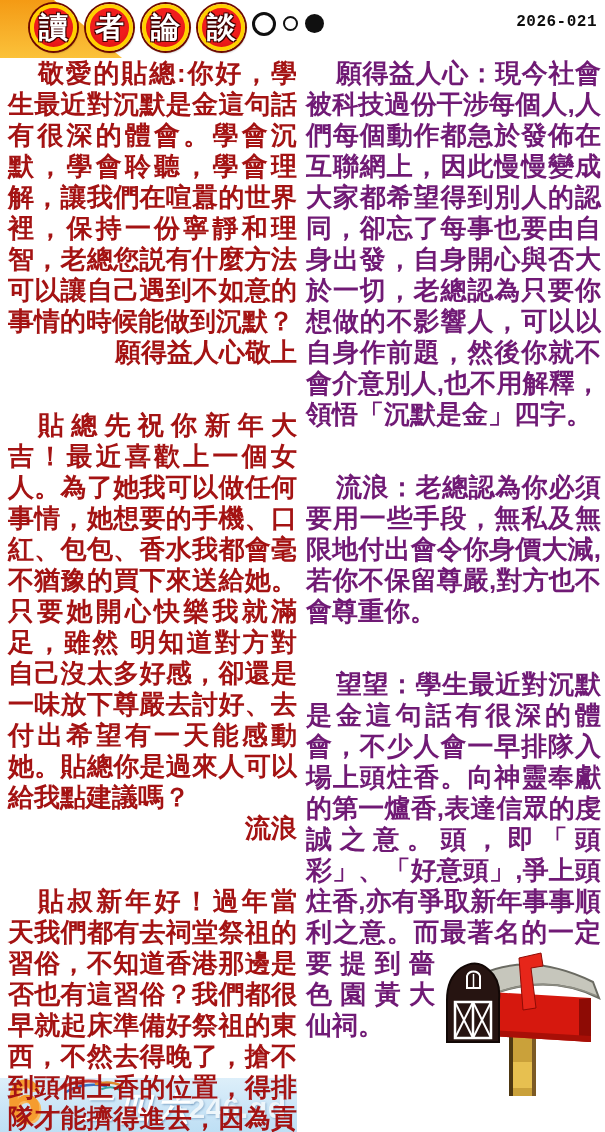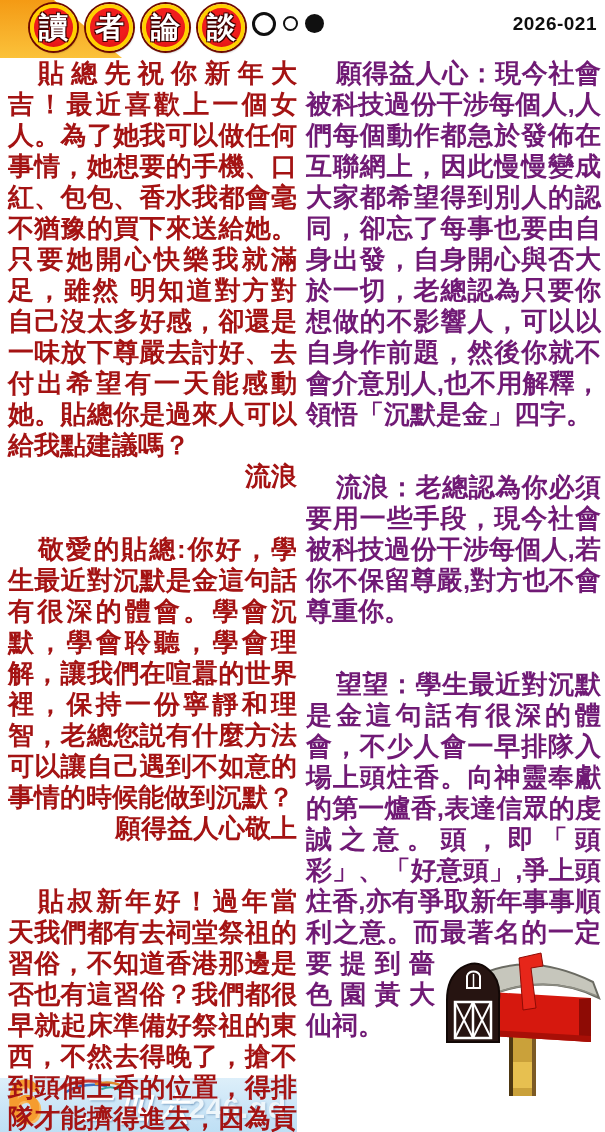--- a/index.html
+++ b/index.html
@@ -45,23 +45,23 @@
     font-weight: bold;
     line-height: 1;
     text-shadow: 1px 1px 0 #3c0000, -1px -1px 0 #3c0000, 1px -1px 0 #3c0000, -1px 1px 0 #3c0000;
   }
   .dot { position: absolute; border-radius: 50%; }
   .dot-big    { left: 252px; top: 12px; width: 24px; height: 24px; background: #fff; border: 3px solid #101010; }
   .dot-small  { left: 283px; top: 16px; width: 15px; height: 15px; background: #fff; border: 2px solid #101010; }
   .dot-filled { left: 305px; top: 14px; width: 19px; height: 19px; background: #101010; }
   .issue-number {
     position: absolute; top: 13px; right: 8px;
-    font-family: Liberation Sans, sans-serif;
-    font-weight: bold;
-    font-size: 19px;
+    font-family: Liberation Mono, monospace;
+    font-weight: bold;
+    font-size: 16px;
     color: #0e0e0e;
     letter-spacing: 0.5px;
   }
 
   
   .col {
     position: absolute;
     top: 58px;
     font-weight: bold;
     font-size: 26px;
@@ -134,39 +134,39 @@
       <span class="title-circle">談</span>
     </div>
     <span class="dot dot-big"></span>
     <span class="dot dot-small"></span>
     <span class="dot dot-filled"></span>
     <span class="issue-number">2026-021</span>
   </div>
 
   <div class="col col-left">
     <div class="letter">
+      <p>敬愛的貼總:你好，學生最近對沉默是金這句話有很深的體會。學會沉默，學會聆聽，學會理解，讓我們在喧囂的世界裡，保持一份寧靜和理智，老總您説有什麼方法可以讓自己遇到不如意的事情的時候能做到沉默？</p>
+      <div class="sig">願得益人心敬上</div>
+    </div>
+    <div class="letter">
       <p>貼總先祝你新年大吉！最近喜歡上一個女人。為了她我可以做任何事情，她想要的手機、口紅、包包、香水我都會毫不猶豫的買下來送給她。只要她開心快樂我就滿足，雖然 明知道對方對自己沒太多好感，卻還是一味放下尊嚴去討好、去付出希望有一天能感動她。貼總你是過來人可以給我點建議嗎？</p>
       <div class="sig">流浪</div>
-    </div>
-    <div class="letter">
-      <p>敬愛的貼總:你好，學生最近對沉默是金這句話有很深的體會。學會沉默，學會聆聽，學會理解，讓我們在喧囂的世界裡，保持一份寧靜和理智，老總您説有什麼方法可以讓自己遇到不如意的事情的時候能做到沉默？</p>
-      <div class="sig">願得益人心敬上</div>
     </div>
     <div class="letter">
       <p>貼叔新年好！過年當天我們都有去祠堂祭祖的習俗，不知道香港那邊是否也有這習俗？我們都很早就起床準備好祭祖的東西，不然去得晚了，搶不到頭個上香的位置，得排隊才能擠得進去，因為貢台實在擺不下!</p>
 
     </div>
   </div>
 
   <div class="col col-right">
     <div class="reply">
       <p>願得益人心：現今社會被科技過份干涉每個人,人們每個動作都急於發佈在互聯網上，因此慢慢變成大家都希望得到別人的認同，卻忘了每事也要由自身出發，自身開心與否大於一切，老總認為只要你想做的不影響人，可以以自身作前題，然後你就不會介意別人,也不用解釋，領悟「沉默是金」四字。</p>
     </div>
     <div class="reply">
-      <p>流浪：老總認為你必須要用一些手段，現今社會被科技過份干涉每個人,若你不保留尊嚴,對方也不會尊重你。</p>
+      <p>流浪：老總認為你必須要用一些手段，無私及無限地付出會令你身價大減,若你不保留尊嚴,對方也不會尊重你。</p>
     </div>
     <div class="reply">
       <p>
         <span>望望：學生最近對沉默是金這句話有很深的體會，不少人會一早排隊入場上頭炷香。向神靈奉獻的第一爐香,表達信眾的虔誠之意。頭，即「頭彩」、「好意頭」,爭上頭炷香,亦有爭取新年事事順利之意。而</span><span class="mailbox-float">
             <svg viewBox="0 0 162 146" xmlns="http://www.w3.org/2000/svg">
 
           <rect x="70" y="86" width="27" height="60" fill="#7c5a24"></rect>
           <rect x="74" y="86" width="19" height="60" fill="#caa13a"></rect>
           <rect x="74" y="112" width="19" height="26" fill="#e7c050"></rect>
           <rect x="70" y="86" width="4" height="60" fill="#4e3812"></rect>

